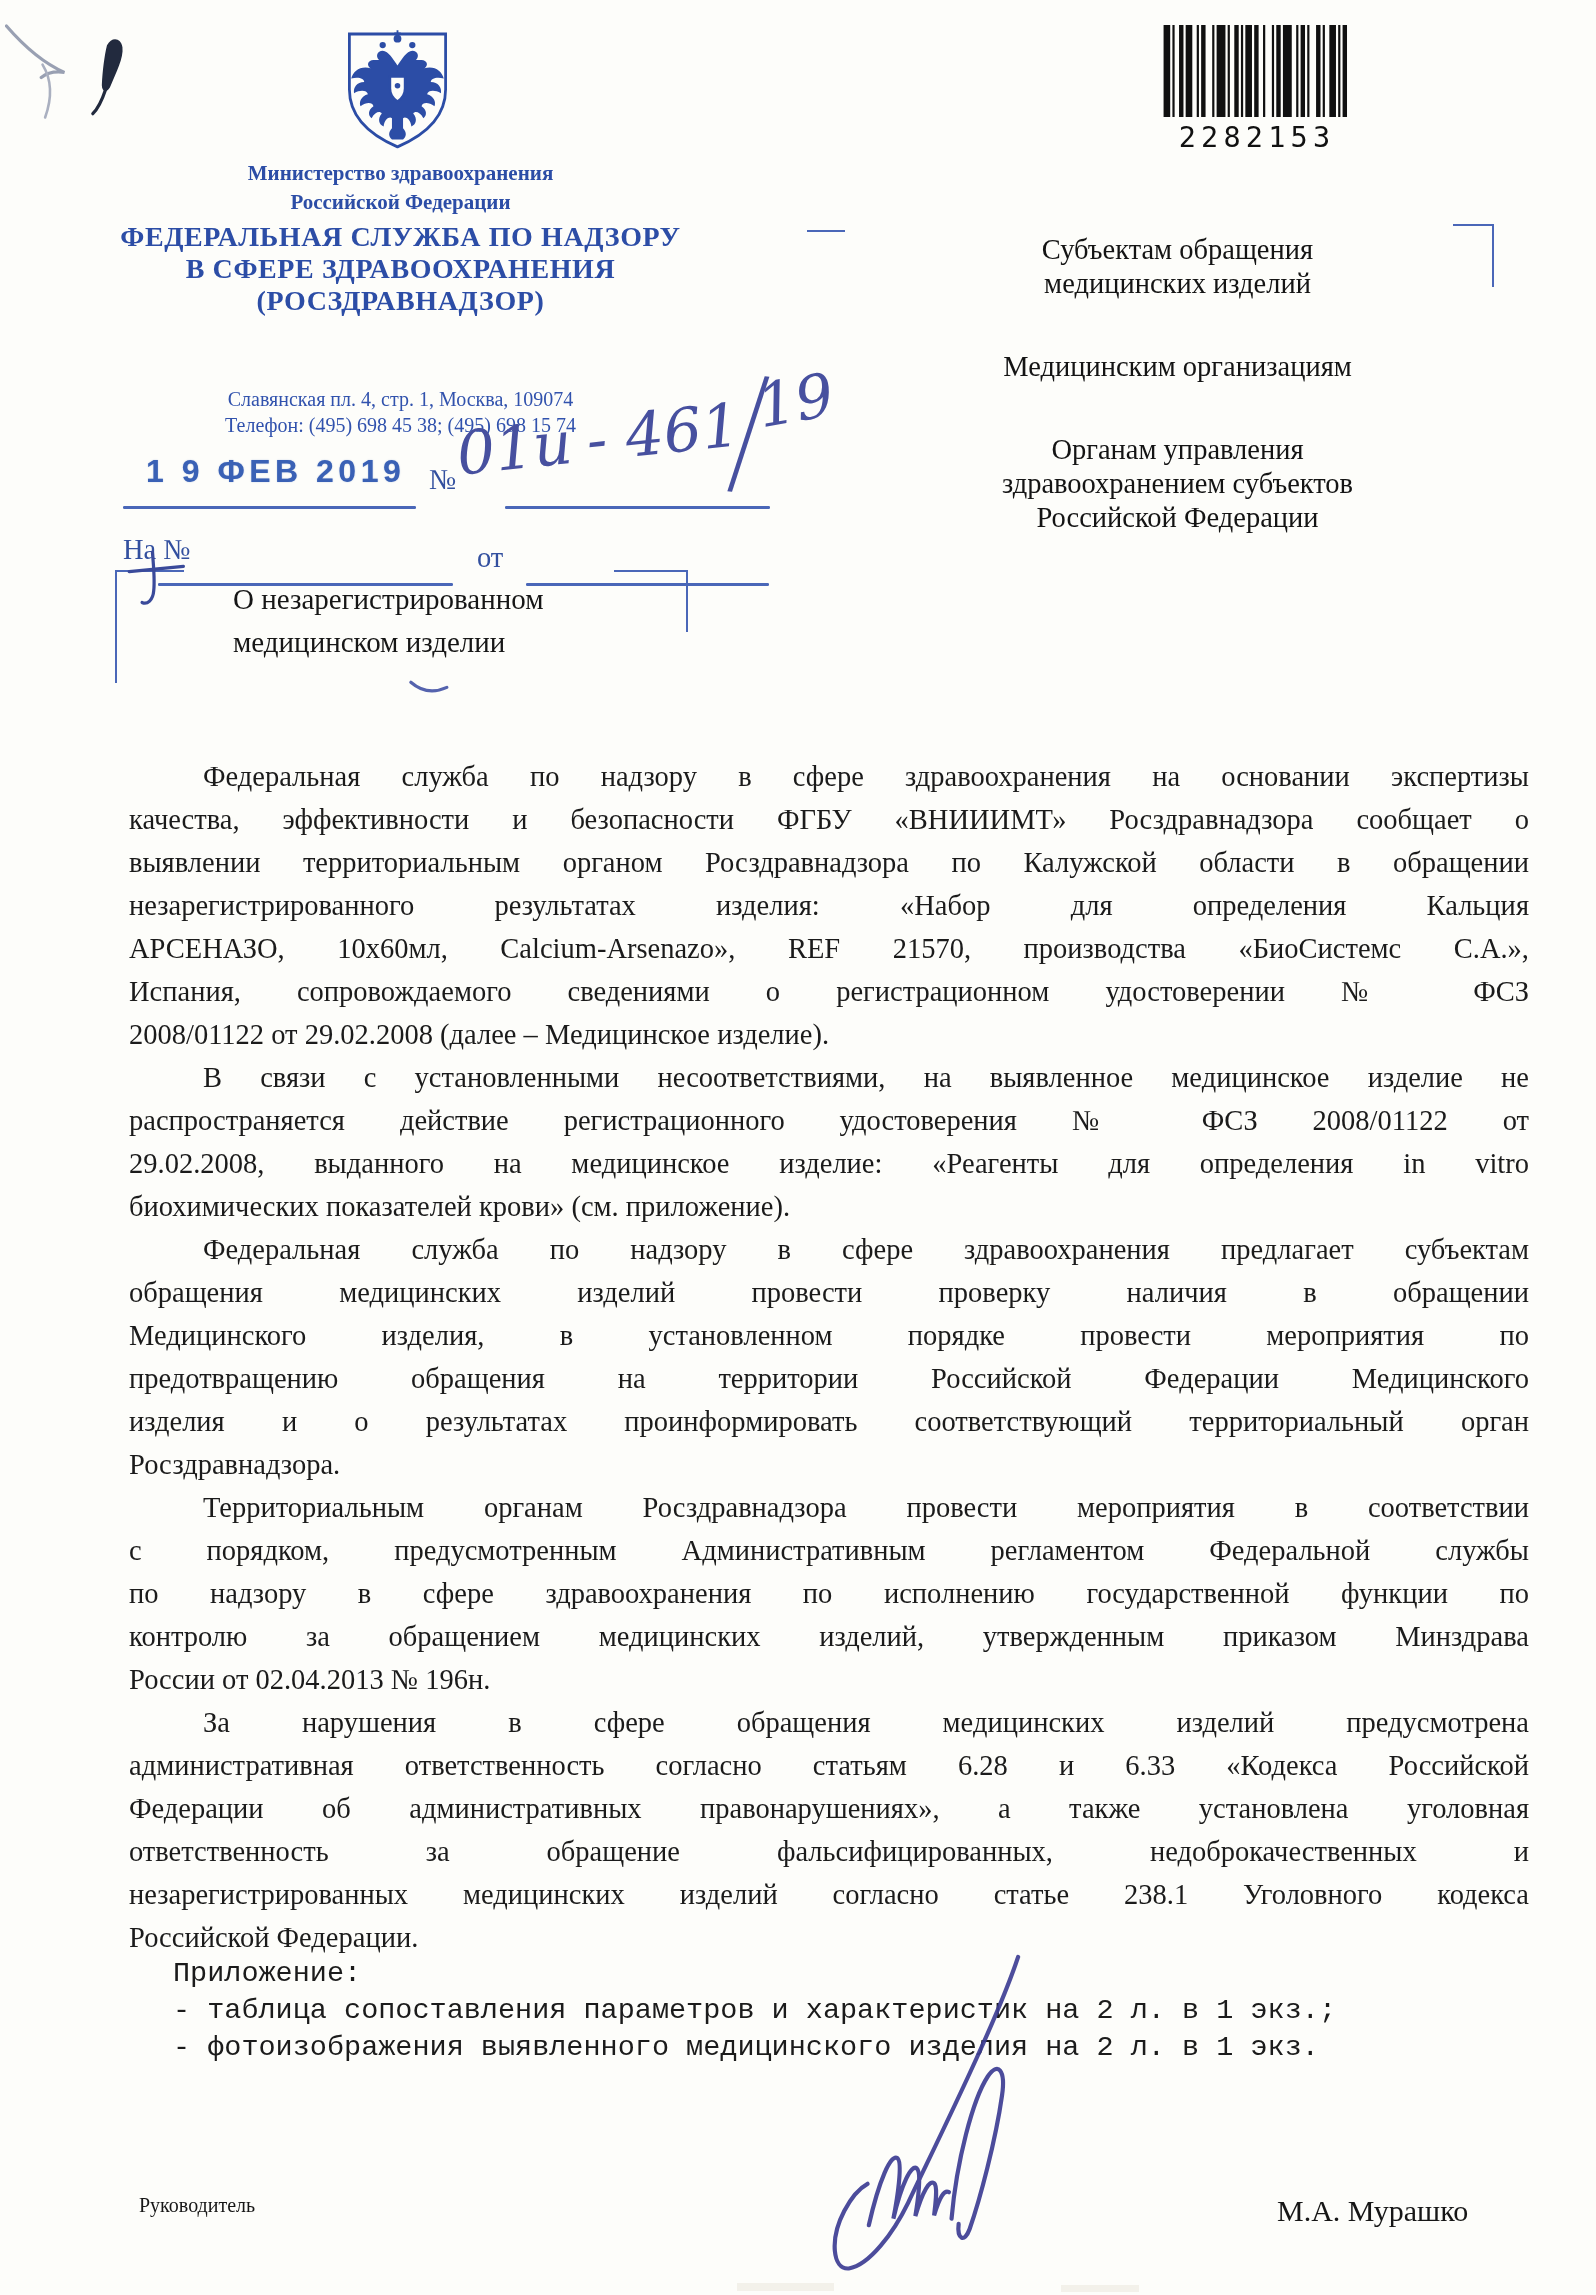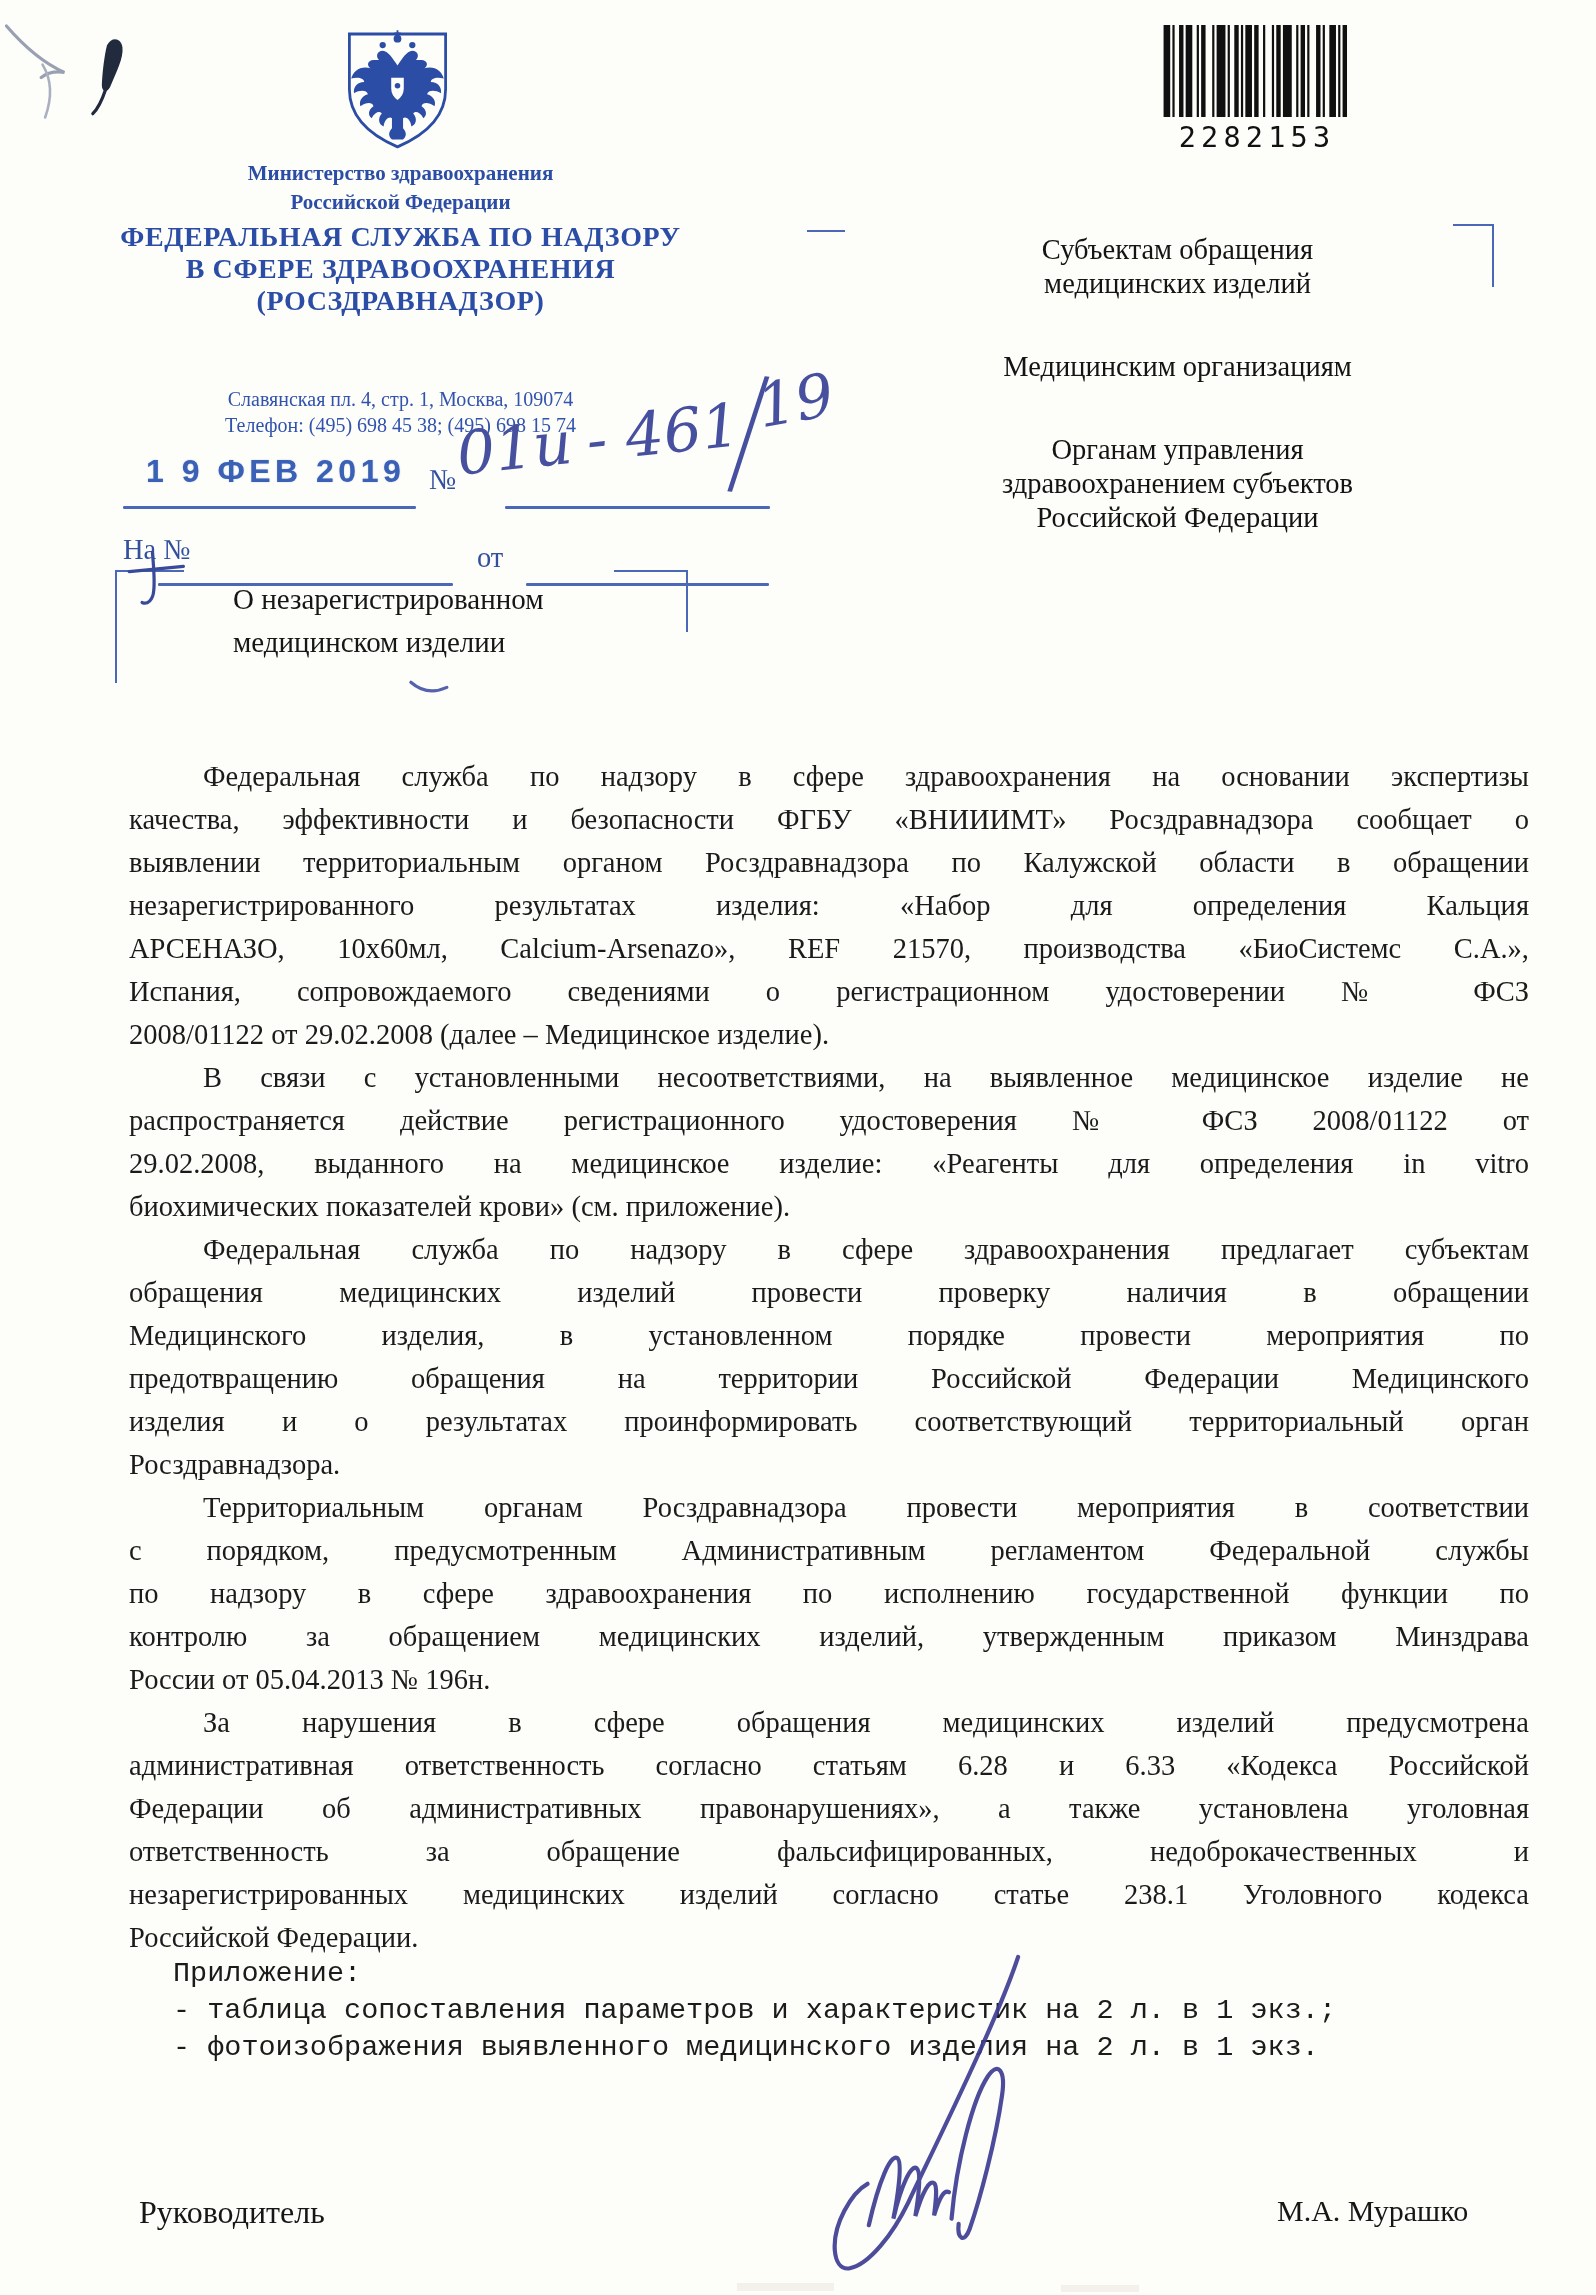--- a/index.html
+++ b/index.html
@@ -40,21 +40,21 @@
   .addressees{left:867px;top:233px;width:621px;text-align:center;font-size:28.5px;color:#141414;}
   .addr-group{margin-bottom:49px;}
   .addr-line{line-height:34px;}
   
   .body-block{left:129px;top:755px;width:1400px;font-size:28.5px;color:#1b1b1b;}
   .jline{height:43px;line-height:43px;text-align:justify;text-align-last:justify;text-justify:inter-word;white-space:normal;}
   .jline.last{text-align-last:left;}
   .jline.first{text-indent:74px;}
   .appendix{left:173px;top:1955px;font-size:28.5px;line-height:37px;color:#1b1b1b;font-family:Liberation Mono, monospace;}
   
-  .sig-pos{left:139px;top:2194px;font-size:32px;color:#161616;}
+  .sig-pos{left:139px;top:2194px;font-size:20px;color:#161616;}
   .sig-name{left:1277px;top:2194px;font-size:30px;color:#161616;}
   .smudge{position:absolute;background:#f3f1ea;}
 </style>
 </head>
 <body>
 
 <div class="page">
 
   <svg class="abs" style="left:5.2px;top:17px;" width="155" height="116" viewBox="0 0 240 180">
     <path d="M2,14 C28,44 60,72 92,86 C78,84 66,86 56,94" fill="none" stroke="#99a0b2" stroke-width="5" stroke-linecap="round"></path>
@@ -182,21 +182,21 @@
       <div class="jline first">Федеральная служба по надзору в сфере здравоохранения предлагает субъектам</div>
       <div class="jline">обращения медицинских изделий провести проверку наличия в обращении</div>
       <div class="jline">Медицинского изделия, в установленном порядке провести мероприятия по</div>
       <div class="jline">предотвращению обращения на территории Российской Федерации Медицинского</div>
       <div class="jline">изделия и о результатах проинформировать соответствующий территориальный орган</div>
       <div class="jline last">Росздравнадзора.</div>
       <div class="jline first">Территориальным органам Росздравнадзора провести мероприятия в соответствии</div>
       <div class="jline">с порядком, предусмотренным Административным регламентом Федеральной службы</div>
       <div class="jline">по надзору в сфере здравоохранения по исполнению государственной функции по</div>
       <div class="jline">контролю за обращением медицинских изделий, утвержденным приказом Минздрава</div>
-      <div class="jline last">России от 05.04.2013 № 196н.</div>
+      <div class="jline last">России от 02.04.2013 № 196н.</div>
       <div class="jline first">За нарушения в сфере обращения медицинских изделий предусмотрена</div>
       <div class="jline">административная ответственность согласно статьям 6.28 и 6.33 «Кодекса Российской</div>
       <div class="jline">Федерации об административных правонарушениях», а также установлена уголовная</div>
       <div class="jline">ответственность за обращение фальсифицированных, недоброкачественных и</div>
       <div class="jline">незарегистрированных медицинских изделий согласно статье 238.1 Уголовного кодекса</div>
       <div class="jline last">Российской Федерации.</div>
     </div>
 
   <div class="abs appendix">
     <div>Приложение:</div>

